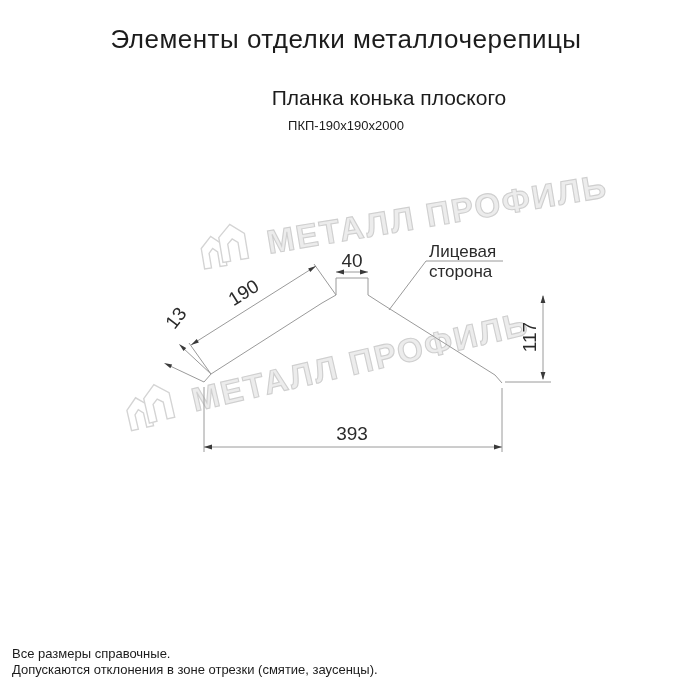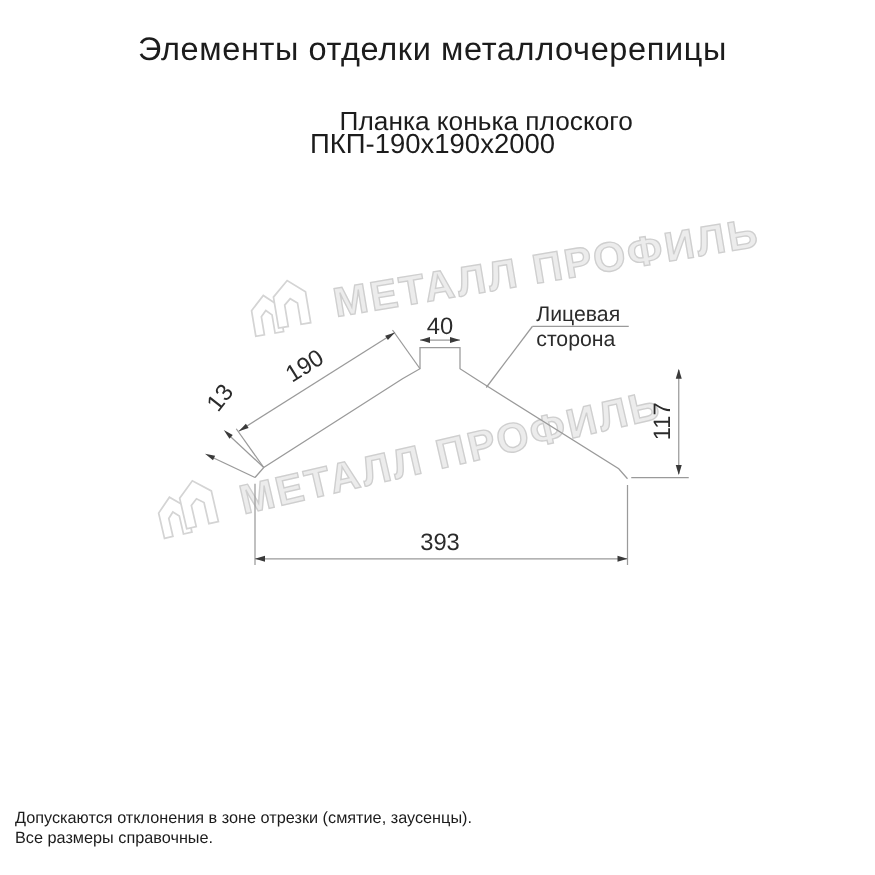--- a/index.html
+++ b/index.html
@@ -5,21 +5,21 @@
   html,body{margin:0;padding:0;}
   body{
     width:700px;height:700px;position:relative;overflow:hidden;
     background:#ffffff;
     font-family:"Liberation Sans", sans-serif;
     color:#1c1c1c;
   }
   .hdr{position:absolute;left:0;width:692px;text-align:center;white-space:nowrap;}
   .title{top:24px;font-size:26px;letter-spacing:0.5px;}
   .sub1{top:86px;font-size:21px;margin-left:43px;}
-  .sub2{top:102px;font-size:22px;}
+  .sub2{top:118px;font-size:13px;}
   .notes{position:absolute;left:12px;top:646px;font-size:13px;line-height:16px;}
   
   .wm{
     position:absolute;display:flex;align-items:center;gap:10px;
     transform-origin:0 50%;pointer-events:none;z-index:1;
   }
   .wm1{left:200px;top:228px;transform:rotate(-9.5deg);}
   .wm2{left:126px;top:390px;transform:rotate(-13deg);}
   .wm-text{
     font-size:33px;font-weight:700;letter-spacing:2px;white-space:nowrap;
@@ -107,15 +107,15 @@
 
   <g>
     <line class="thin" x1="426" y1="261" x2="503" y2="261"></line>
     <line class="thin" x1="426" y1="261" x2="389" y2="310"></line>
     <text class="lbltxt" x="429" y="257">Лицевая</text>
     <text class="lbltxt" x="429" y="277">сторона</text>
   </g>
 </svg>
 
 <div class="notes">
+  <div>Все размеры справочные.</div>
   <div>Допускаются отклонения в зоне отрезки (смятие, заусенцы).</div>
-  <div>Все размеры справочные.</div>
 </div>
 
 </body></html>

